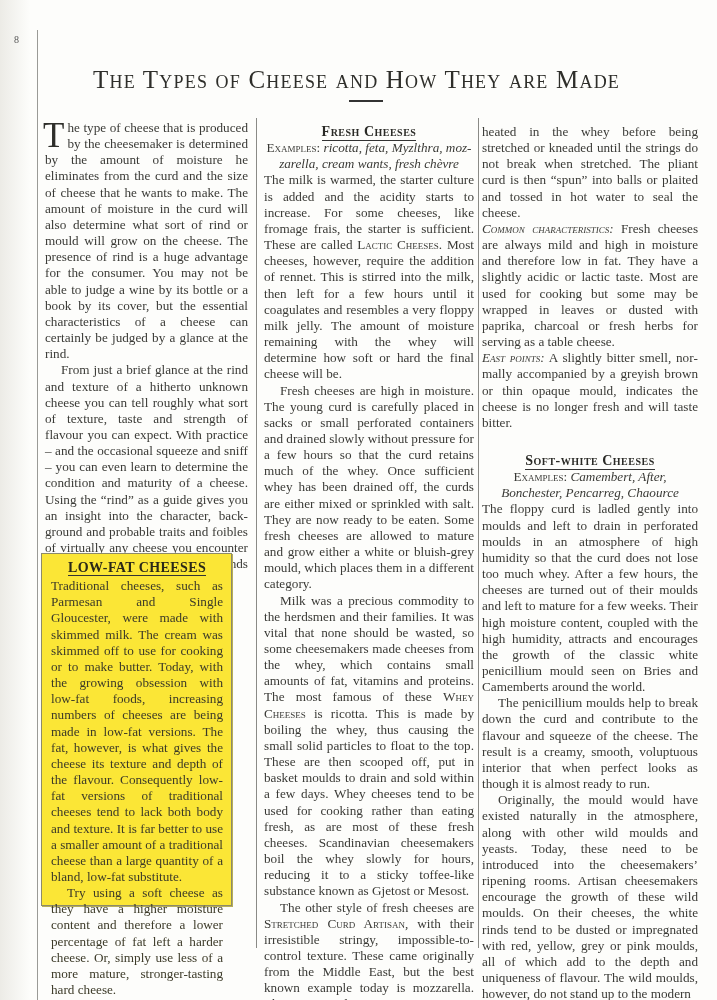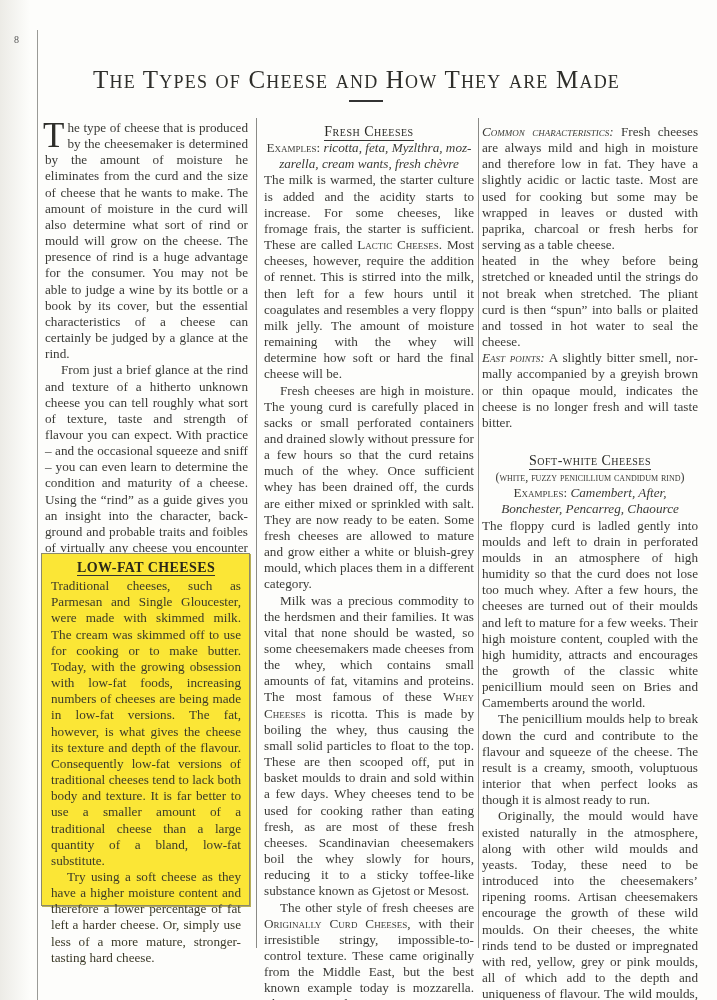--- a/index.html
+++ b/index.html
@@ -40,29 +40,29 @@
   .vr1 { left: 256px; top: 118px; height: 830px; }
   .vr2 { left: 478px; top: 118px; height: 830px; }
   p { margin: 0; }
   p.indent { text-indent: 16px; }
   .dropcap {
     float: left; font-size: 35px; line-height: 28px; margin: 2px 3px 0 -2px; color: #2e2e2a;
   }
   .sc { font-variant: small-caps; }
   .it { font-style: italic; }
   .section-head {
-    text-align: center; font-weight: normal; font-variant: small-caps;
+    text-align: center; font-weight: bold; font-variant: small-caps;
     font-size: 14px; letter-spacing: 0.5px; color: #2a2a26; margin: 0;
   }
   .section-head span { border-bottom: 1px solid #333; padding-bottom: 1px; }
   .section-sub { text-align: center; font-variant: small-caps; font-size: 12px; }
   .section-ex { text-align: center; }
   .gap { height: 22px; }
   .sidebar-box {
-    position: absolute; left: 41px; top: 553px; width: 209px; height: 353px;
+    position: absolute; left: 41px; top: 553px; width: 191px; height: 353px;
     background: #fbe636; border: 1px solid #8d8a6a; box-shadow: 1px 1px 0 #b7ae58;
     box-sizing: border-box; padding: 6px 8px 0 9px;
     font-family: "Liberation Serif", serif; font-size: 13.2px; line-height: 16.15px;
     text-align: justify; color: #3c3a28;
   }
   .sidebar-title {
     text-align: center; font-weight: bold; font-size: 14px; letter-spacing: 0.4px;
     color: #2a2818; margin-bottom: 2px;
   }
   .sidebar-title span { border-bottom: 1px solid #333; }
@@ -90,28 +90,27 @@
   <p>Traditional cheeses, such as Parmesan and Single Gloucester, were made with skimmed milk. The cream was skimmed off to use for cooking or to make butter. Today, with the growing obsession with low-fat foods, increasing numbers of cheeses are being made in low-fat ver­sions. The fat, however, is what gives the cheese its texture and depth of the flavour. Consequently low-fat ver­sions of traditional cheeses tend to lack both body and texture. It is far better to use a smaller amount of a traditional cheese than a large quan­tity of a bland, low-fat substitute.</p>
   <p class="indent">Try using a soft cheese as they have a higher moisture content and therefore a lower percentage of fat left a harder cheese. Or, simply use less of a more mature, stronger-tast­ing hard cheese.</p>
 </div>
 
 <div class="col col2">
   <div class="section-head"><span>Fresh Cheeses</span></div>
   <div class="section-ex"><span class="sc">Examples:</span> <span class="it">ricotta, feta, Myzlthra, moz­zarella, cream wants, fresh chèvre</span></div>
   <p><span>The milk is warmed, the starter culture is added and the acidity starts to increase. For some cheeses, like fromage frais, the starter is sufficient. These are called </span><span class="sc">Lactic Cheeses</span><span>. Most cheeses, however, require the addition of rennet. This is stirred into the milk, then left for a few hours until it coagulates and resembles a very floppy milk jelly. The amount of mois­ture remaining with the whey will determine how soft or hard the final cheese will be.</span></p>
   <p class="indent">Fresh cheeses are high in moisture. The young curd is carefully placed in sacks or small perforated containers and drained slowly without pressure for a few hours so that the curd retains much of the whey. Once sufficient whey has been drained off, the curds are either mixed or sprinkled with salt. They are now ready to be eaten. Some fresh cheeses are allowed to mature and grow either a white or bluish-grey mould, which places them in a different category.</p>
   <p class="indent"><span>Milk was a precious commodity to the herdsmen and their families. It was vital that none should be wasted, so some cheesemakers made cheeses from the whey, which contains small amounts of fat, vitamins and proteins. The most famous of these </span><span class="sc">Whey Cheeses</span><span> is ricotta. This is made by boiling the whey, thus causing the small solid particles to float to the top. These are then scooped off, put in basket moulds to drain and sold within a few days. Whey cheeses tend to be used for cooking rather than eating fresh, as are most of these fresh cheeses. Scandinavian cheesemakers boil the whey slowly for hours, reducing it to a sticky toffee-like substance known as Gjetost or Mesost.</span></p>
-  <p class="indent"><span>The other style of fresh cheeses are </span><span class="sc">Originally Curd Cheeses</span><span>, with their irre­sistible stringy, impossible-to-control texture. These came originally from the Middle East, but the best known example today is mozzarella. The young curd is</span></p>
+  <p class="indent"><span>The other style of fresh cheeses are </span><span class="sc">Stretched Curd Artisan</span><span>, with their irre­sistible stringy, impossible-to-control texture. These came originally from the Middle East, but the best known example today is mozzarella. The young curd is</span></p>
 </div>
 
 <div class="col col3">
+  <p>heated in the whey before being stretched or kneaded until the strings do not break when stretched. The pliant curd is then “spun” into balls or plaited and tossed in hot water to seal the cheese.</p>
   <p><span class="sc it">Common characteristics:</span><span> Fresh cheeses are always mild and high in moisture and therefore low in fat. They have a slightly acidic or lactic taste. Most are used for cooking but some may be wrapped in leaves or dusted with paprika, charcoal or fresh herbs for serving as a table cheese.</span></p>
-  <p>heated in the whey before being stretched or kneaded until the strings do not break when stretched. The pliant curd is then “spun” into balls or plaited and tossed in hot water to seal the cheese.</p>
   <p><span class="sc it">East points:</span><span> A slightly bitter smell, nor­mally accompanied by a greyish brown or thin opaque mould, indicates the cheese is no longer fresh and will taste bitter.</span></p>
   <div class="gap"></div>
   <div class="section-head"><span>Soft-white Cheeses</span></div>
-  <div class="section-sub">(white, fuzzy penicillium candidum rind)</div>
   <div class="section-ex"><span class="sc">Examples:</span> <span class="it">Camembert, After,</span></div>
   <div class="section-ex it">Bonchester, Pencarreg, Chaource</div>
   <p>The floppy curd is ladled gently into moulds and left to drain in perforated moulds in an atmosphere of high humidity so that the curd does not lose too much whey. After a few hours, the cheeses are turned out of their moulds and left to mature for a few weeks. Their high mois­ture content, coupled with the high humidity, attracts and encourages the growth of the classic white penicillium mould seen on Bries and Camemberts around the world.</p>
   <p class="indent">The penicillium moulds help to break down the curd and contribute to the flavour and squeeze of the cheese. The result is a creamy, smooth, voluptuous interior that when perfect looks as though it is almost ready to run.</p>
   <p class="indent">Originally, the mould would have existed naturally in the atmosphere, along with other wild moulds and yeasts. Today, these need to be introduced into the cheesemakers’ ripening rooms. Artisan cheesemakers encourage the growth of these wild moulds. On their cheeses, the white rinds tend to be dusted or impreg­nated with red, yellow, grey or pink moulds, all of which add to the depth and uniqueness of flavour. The wild moulds, however, do not stand up to the modern</p>
 </div>
 
 </body></html>

